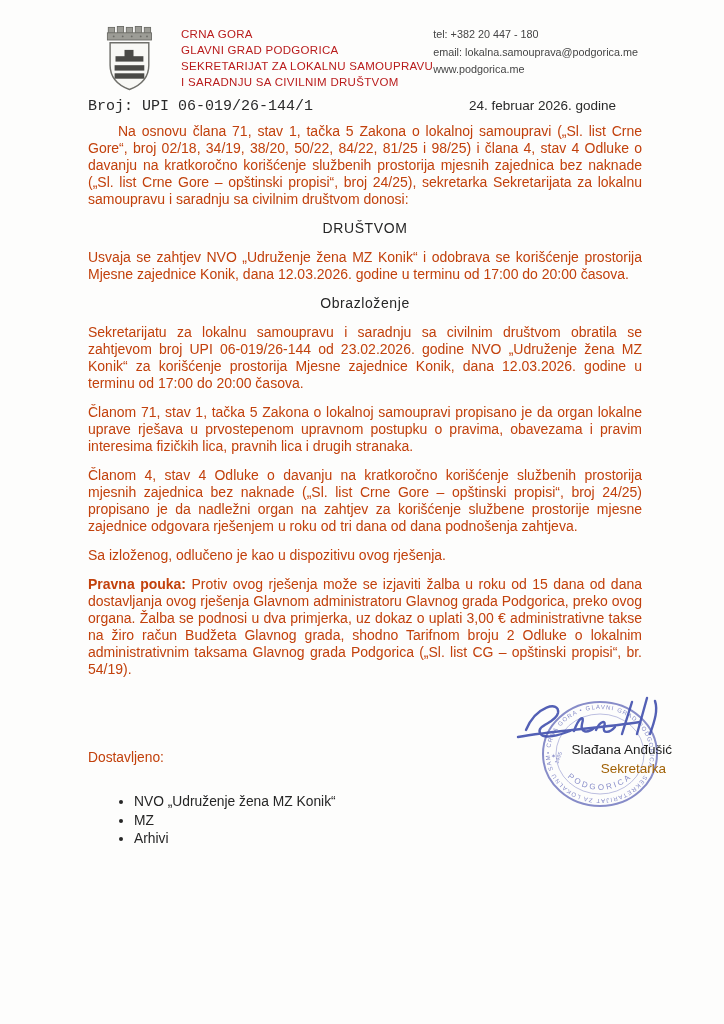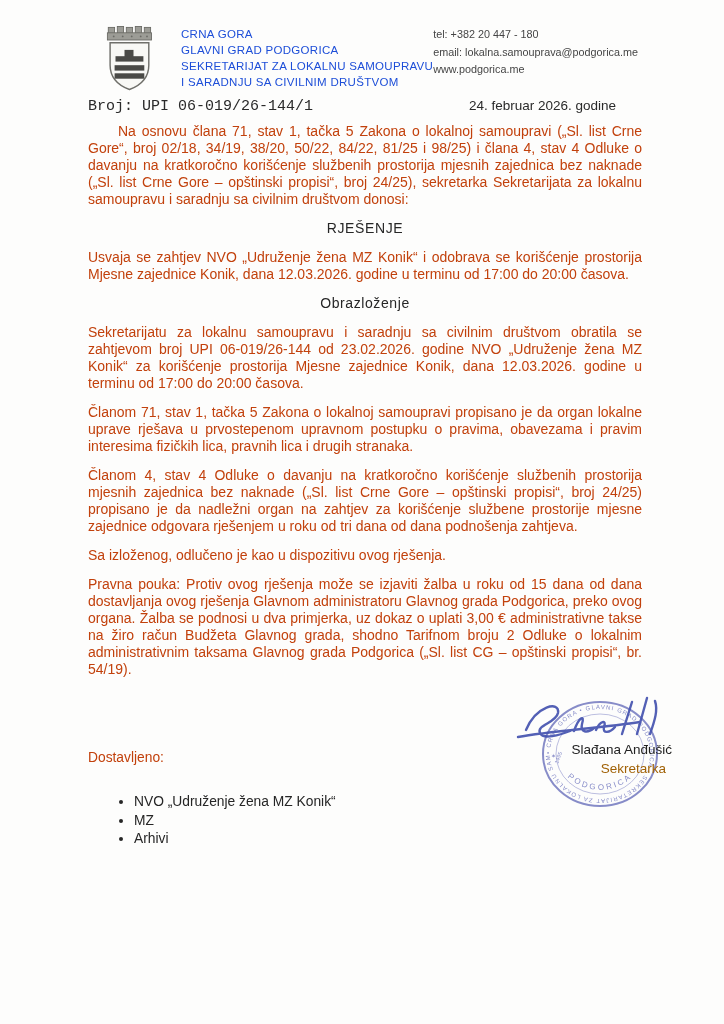--- a/index.html
+++ b/index.html
@@ -8,38 +8,38 @@
   .page {
     position:relative; width:724px; height:1024px; margin:0 auto;
     background:#fdfdfc; overflow:hidden; color:#2a2a2a;
   }
   .doc { position:absolute; left:88px; right:82px; top:0; }
 
   
   .letterhead { display:flex; align-items:flex-start; padding-top:20px; }
   .crest { width:54px; margin-left:14px; flex:0 0 auto; }
   .lh-divider { width:1px; align-self:stretch; background:#5a5a5a; margin:4px 0 6px 14px; }
-  .org-block { padding-left:11px; padding-top:6px; color:#1d4ed8; }
+  .org-block { padding-left:11px; padding-top:6px; color:#b91c1c; }
   .org-line { font-size:11.5px; line-height:16px; letter-spacing:.3px; white-space:nowrap; }
   .lh-spacer { flex:1 1 auto; }
   .contact-block { flex:0 0 240px; padding-top:6px; color:#454545; }
   .contact-line { font-size:10.8px; line-height:17.5px; white-space:nowrap; }
 
   
   .ref-row { display:flex; justify-content:space-between; margin-top:2px; }
   .ref-number { font-size:15px;font-family:Liberation Mono, monospace; }
   .ref-date { font-size:13.5px; padding-right:26px; }
 
   
   .body-text p { font-size:14px; line-height:17px; text-align:justify; color:#c2410c; }
   p.indent { text-indent:30px; }
   .para { margin-top:12px; }
   .intro { margin-top:8px; }
   .center-head { margin-top:12px; text-align:center; font-size:14px; letter-spacing:.6px; line-height:17px; color:#262626; }
-  .legal b { font-weight:normal; }
+  .legal b { font-weight:bold; }
 
   
   .sig-block { position:absolute; left:446px; top:690px; width:230px; height:140px; }
   .stamp-svg { position:absolute; right:14px; top:8px; z-index:1; opacity:.85; mix-blend-mode:multiply; }
   .sign-svg { position:absolute; left:60px; top:0; z-index:2; }
   .sig-name { position:absolute; right:4px; top:52px; z-index:3; font-size:13.5px; color:#222; white-space:nowrap; }
   .sig-title { position:absolute; right:10px; top:71px; z-index:3; font-size:13.5px; color:#a16207; white-space:nowrap; }
 
   
   .distribution { margin-top:72px; }
@@ -100,21 +100,21 @@
     </div>
 
     <div class="ref-row">
       <div class="ref-number">Broj: UPI 06-019/26-144/1</div>
       <div class="ref-date">24. februar 2026. godine</div>
     </div>
 
     <div class="body-text">
       <p class="para intro indent">Na osnovu člana 71, stav 1, tačka 5 Zakona o lokalnoj samoupravi („Sl. list Crne Gore“, broj 02/18, 34/19, 38/20, 50/22, 84/22, 81/25 i 98/25) i člana 4, stav 4 Odluke o davanju na kratkoročno korišćenje službenih prostorija mjesnih zajednica bez naknade („Sl. list Crne Gore – opštinski propisi“, broj 24/25), sekretarka Sekretarijata za lokalnu samoupravu i saradnju sa civilnim društvom donosi:</p>
 
-      <div class="center-head">RJEŠENJE</div>
+      <div class="center-head">DRUŠTVOM</div>
 
       <p class="para">Usvaja se zahtjev NVO „Udruženje žena MZ Konik“ i odobrava se korišćenje prostorija Mjesne zajednice Konik, dana 12.03.2026. godine u terminu od 17:00 do 20:00 časova.</p>
 
       <div class="center-head">Obrazloženje</div>
 
       <p class="para">Sekretarijatu za lokalnu samoupravu i saradnju sa civilnim društvom obratila se zahtjevom broj UPI 06-019/26-144 od 23.02.2026. godine NVO „Udruženje žena MZ Konik“ za korišćenje prostorija Mjesne zajednice Konik, dana 12.03.2026. godine u terminu od 17:00 do 20:00 časova.</p>
       <p class="para">Članom 71, stav 1, tačka 5 Zakona o lokalnoj samoupravi propisano je da organ lokalne uprave rješava u prvostepenom upravnom postupku o pravima, obavezama i pravim interesima fizičkih lica, pravnih lica i drugih stranaka.</p>
       <p class="para">Članom 4, stav 4 Odluke o davanju na kratkoročno korišćenje službenih prostorija mjesnih zajednica bez naknade („Sl. list Crne Gore – opštinski propisi“, broj 24/25) propisano je da nadležni organ na zahtjev za korišćenje službene prostorije mjesne zajednice odgovara rješenjem u roku od tri dana od dana podnošenja zahtjeva.</p>
       <p class="para">Sa izloženog, odlučeno je kao u dispozitivu ovog rješenja.</p>
 

